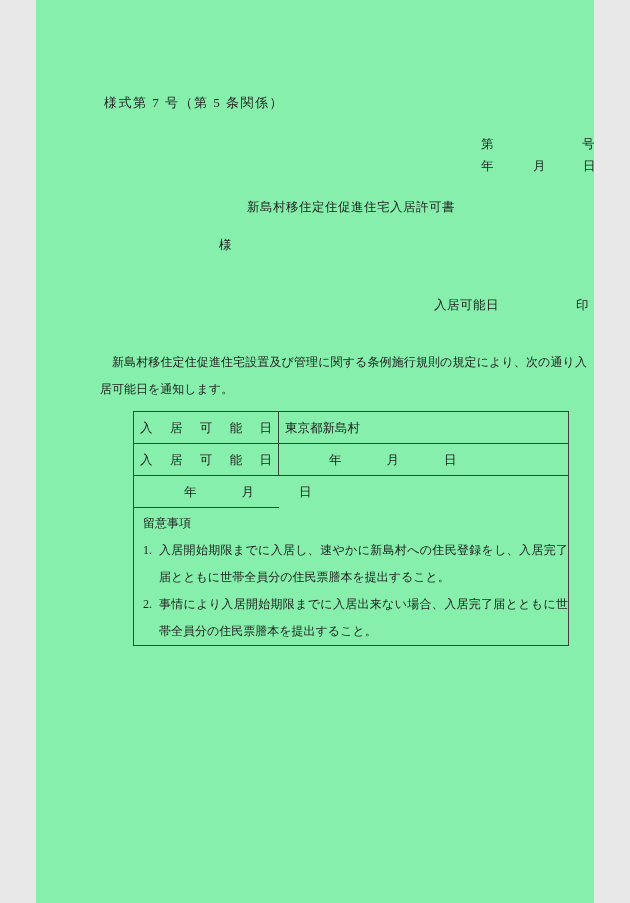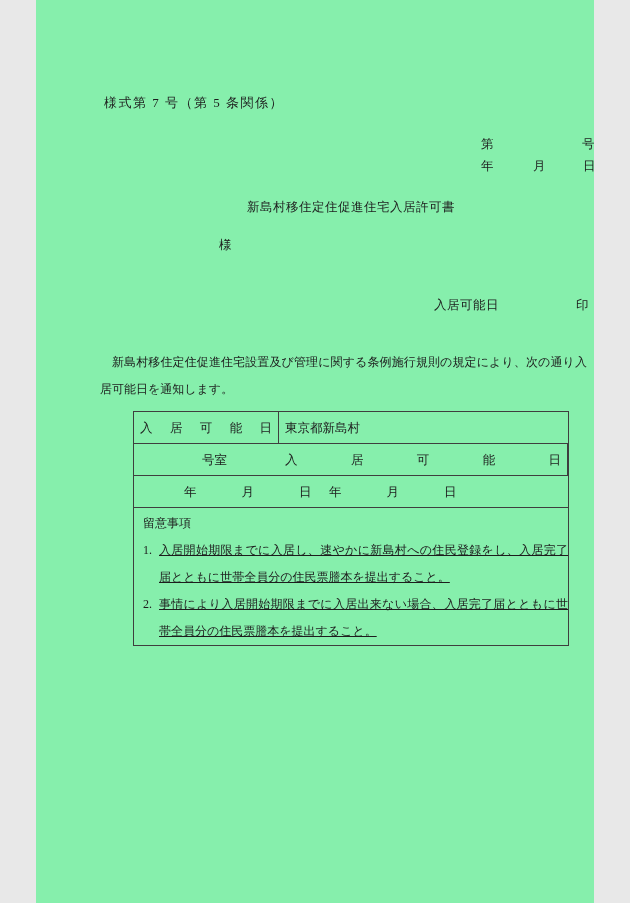--- a/index.html
+++ b/index.html
@@ -66,21 +66,21 @@
   .notes {
     grid-column: 1 / -1;
     border-bottom: none;
     padding: 2px 0 0 9px;
     font-size: 12px;
     line-height: 27px;
     min-height: 135px;
   }
   .note-item { display: flex; align-items: flex-start; }
   .note-num { flex: none; width: 16px; }
-  .note-text { width: 409px; text-align: justify; white-space: normal; text-decoration: underline; }
+  .note-text { width: 409px; text-align: justify; white-space: normal; }
 </style>
 </head>
 <body>
 
 <div class="page">
 
   <div class="abs form-number">様式第 7 号（第 5 条関係）</div>
 
   <div class="abs docnum-prefix">第</div>
   <div class="abs docnum-suffix">号</div>
@@ -96,21 +96,20 @@
   <div class="abs issuer">入居可能日</div>
   <div class="abs seal">印</div>
 
   <div class="body-par">新島村移住定住促進住宅設置及び管理に関する条例施行規則の規定により、次の通り入居可能日を通知します。</div>
 
   <div class="doc-table">
 
     <div class="cell lbl">入居可能日</div>
     <div class="cell val val-left">東京都新島村</div>
 
-    <div class="cell val val-center">号室</div>
 
     <div class="cell lbl">入居可能日</div>
     <div class="cell val cell-date">
       <span>年</span>
       <span>月</span>
       <span>日</span>
     </div>
 
     <div class="cell val cell-date">
       <span>年</span>

